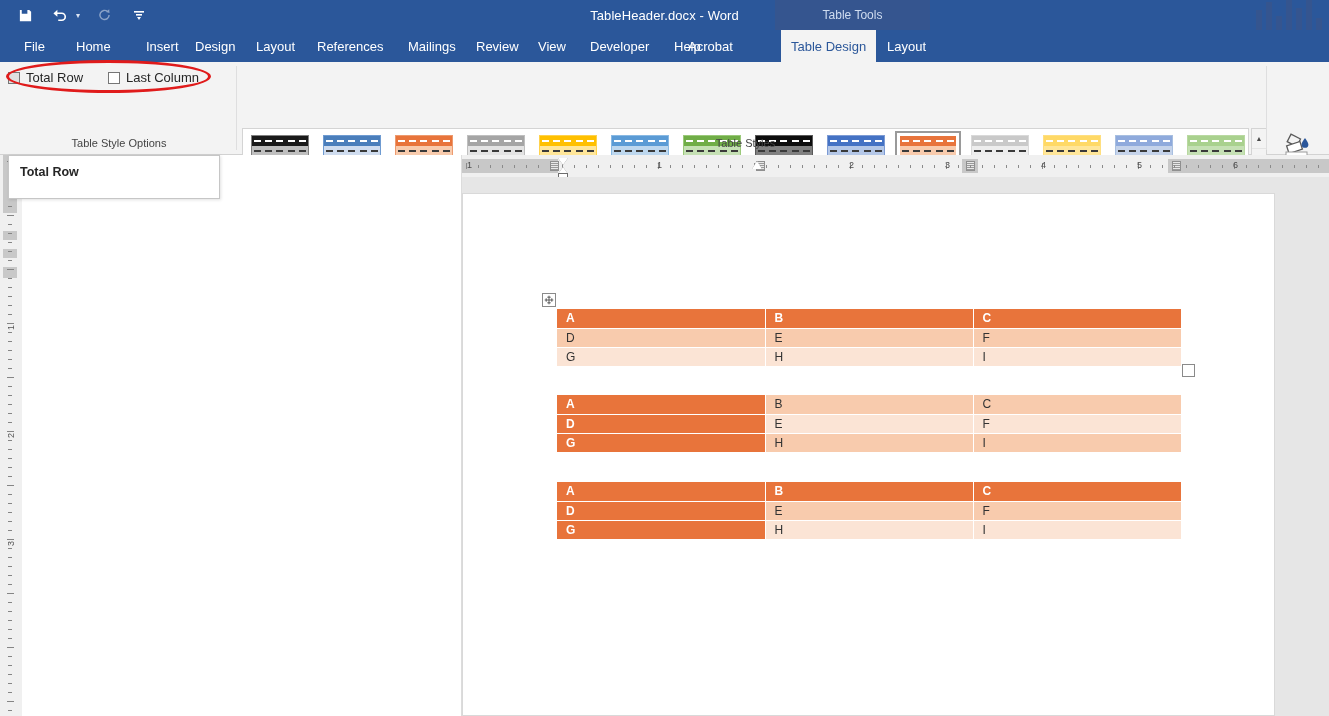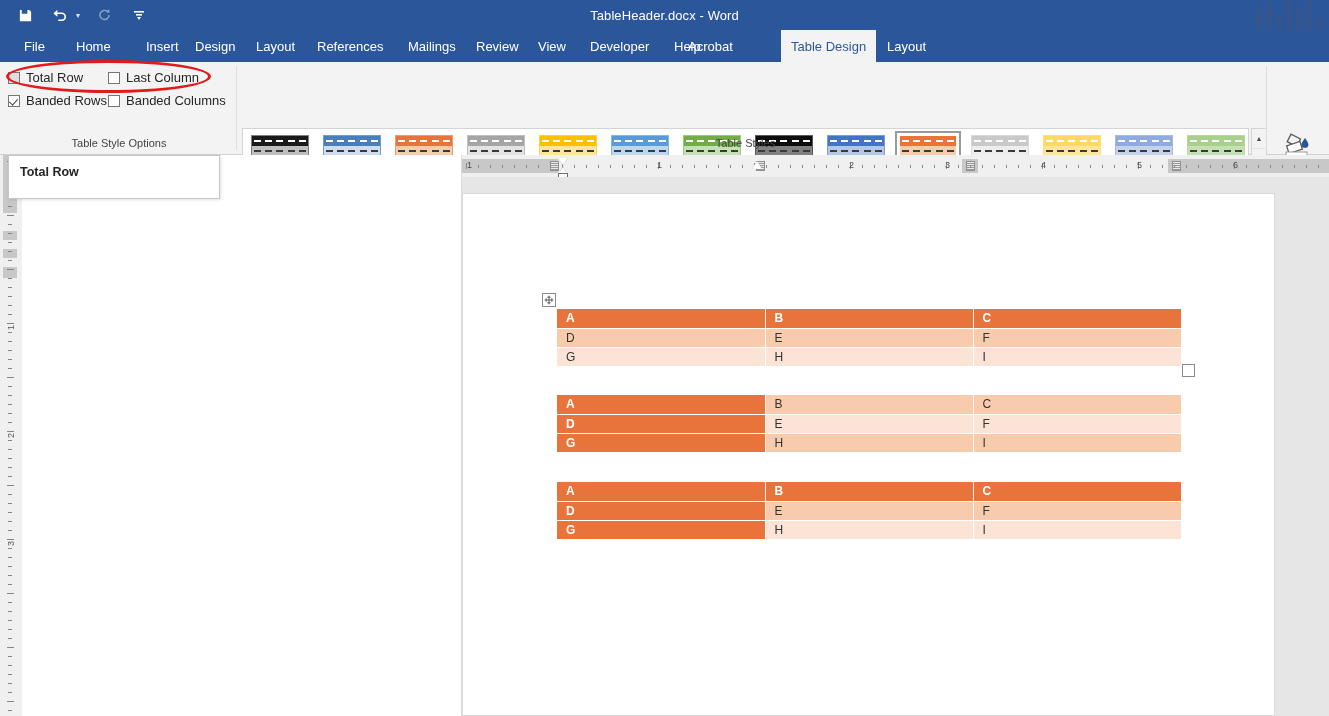--- a/index.html
+++ b/index.html
@@ -246,20 +246,21 @@
     </div>
     <div class="qat-btn">
       <svg width="12" height="12" viewBox="0 0 12 12">
           <rect x="1" y="2" width="10" height="1.6" fill="#fff"></rect>
           <rect x="3" y="5" width="6" height="1.6" fill="#fff"></rect>
           <path fill="#fff" d="M4 8h4L6 11z"></path>
         </svg>
     </div>
   </div>
   <div class="title-text">TableHeader.docx  -  Word</div>
+  <div class="ctx-tab-label">Table Tools</div>
   <div class="tb-decor">
     <i style="left:6px;height:20px"></i>
       <i style="left:16px;height:28px"></i>
       <i style="left:26px;height:14px"></i>
     <i style="left:36px;height:30px"></i>
       <i style="left:46px;height:22px"></i>
       <i style="left:56px;height:30px"></i>
     <i style="left:66px;height:12px"></i>
   </div>
 </div>
@@ -286,30 +287,20 @@
 
   <div class="tso">
     <div class="cb-row">
       <label class="cb-item c1">
         <span class="box hovered"></span>
         <span class="cb-label">Total Row</span>
       </label>
       <label class="cb-item">
         <span class="box"></span>
         <span class="cb-label">Last Column</span>
-      </label>
-    </div>
-    <div class="cb-row">
-      <label class="cb-item c1">
-        <span class="box checked"></span>
-        <span class="cb-label">Banded Rows</span>
-      </label>
-      <label class="cb-item">
-        <span class="box"></span>
-        <span class="cb-label">Banded Columns</span>
       </label>
     </div>
   </div>
   <div class="grp-title tso-title" style="position:absolute;left:8px;top:75px;width:222px;">Table Style Options</div>
 
   <div class="grp-sep" style="left:236px"></div>
 
   <div class="gallery">
     <div class="thumb" style="left:6px">
         <div class="thumb-inner" id="t0" style="border: 1px solid rgb(128, 128, 128);">

